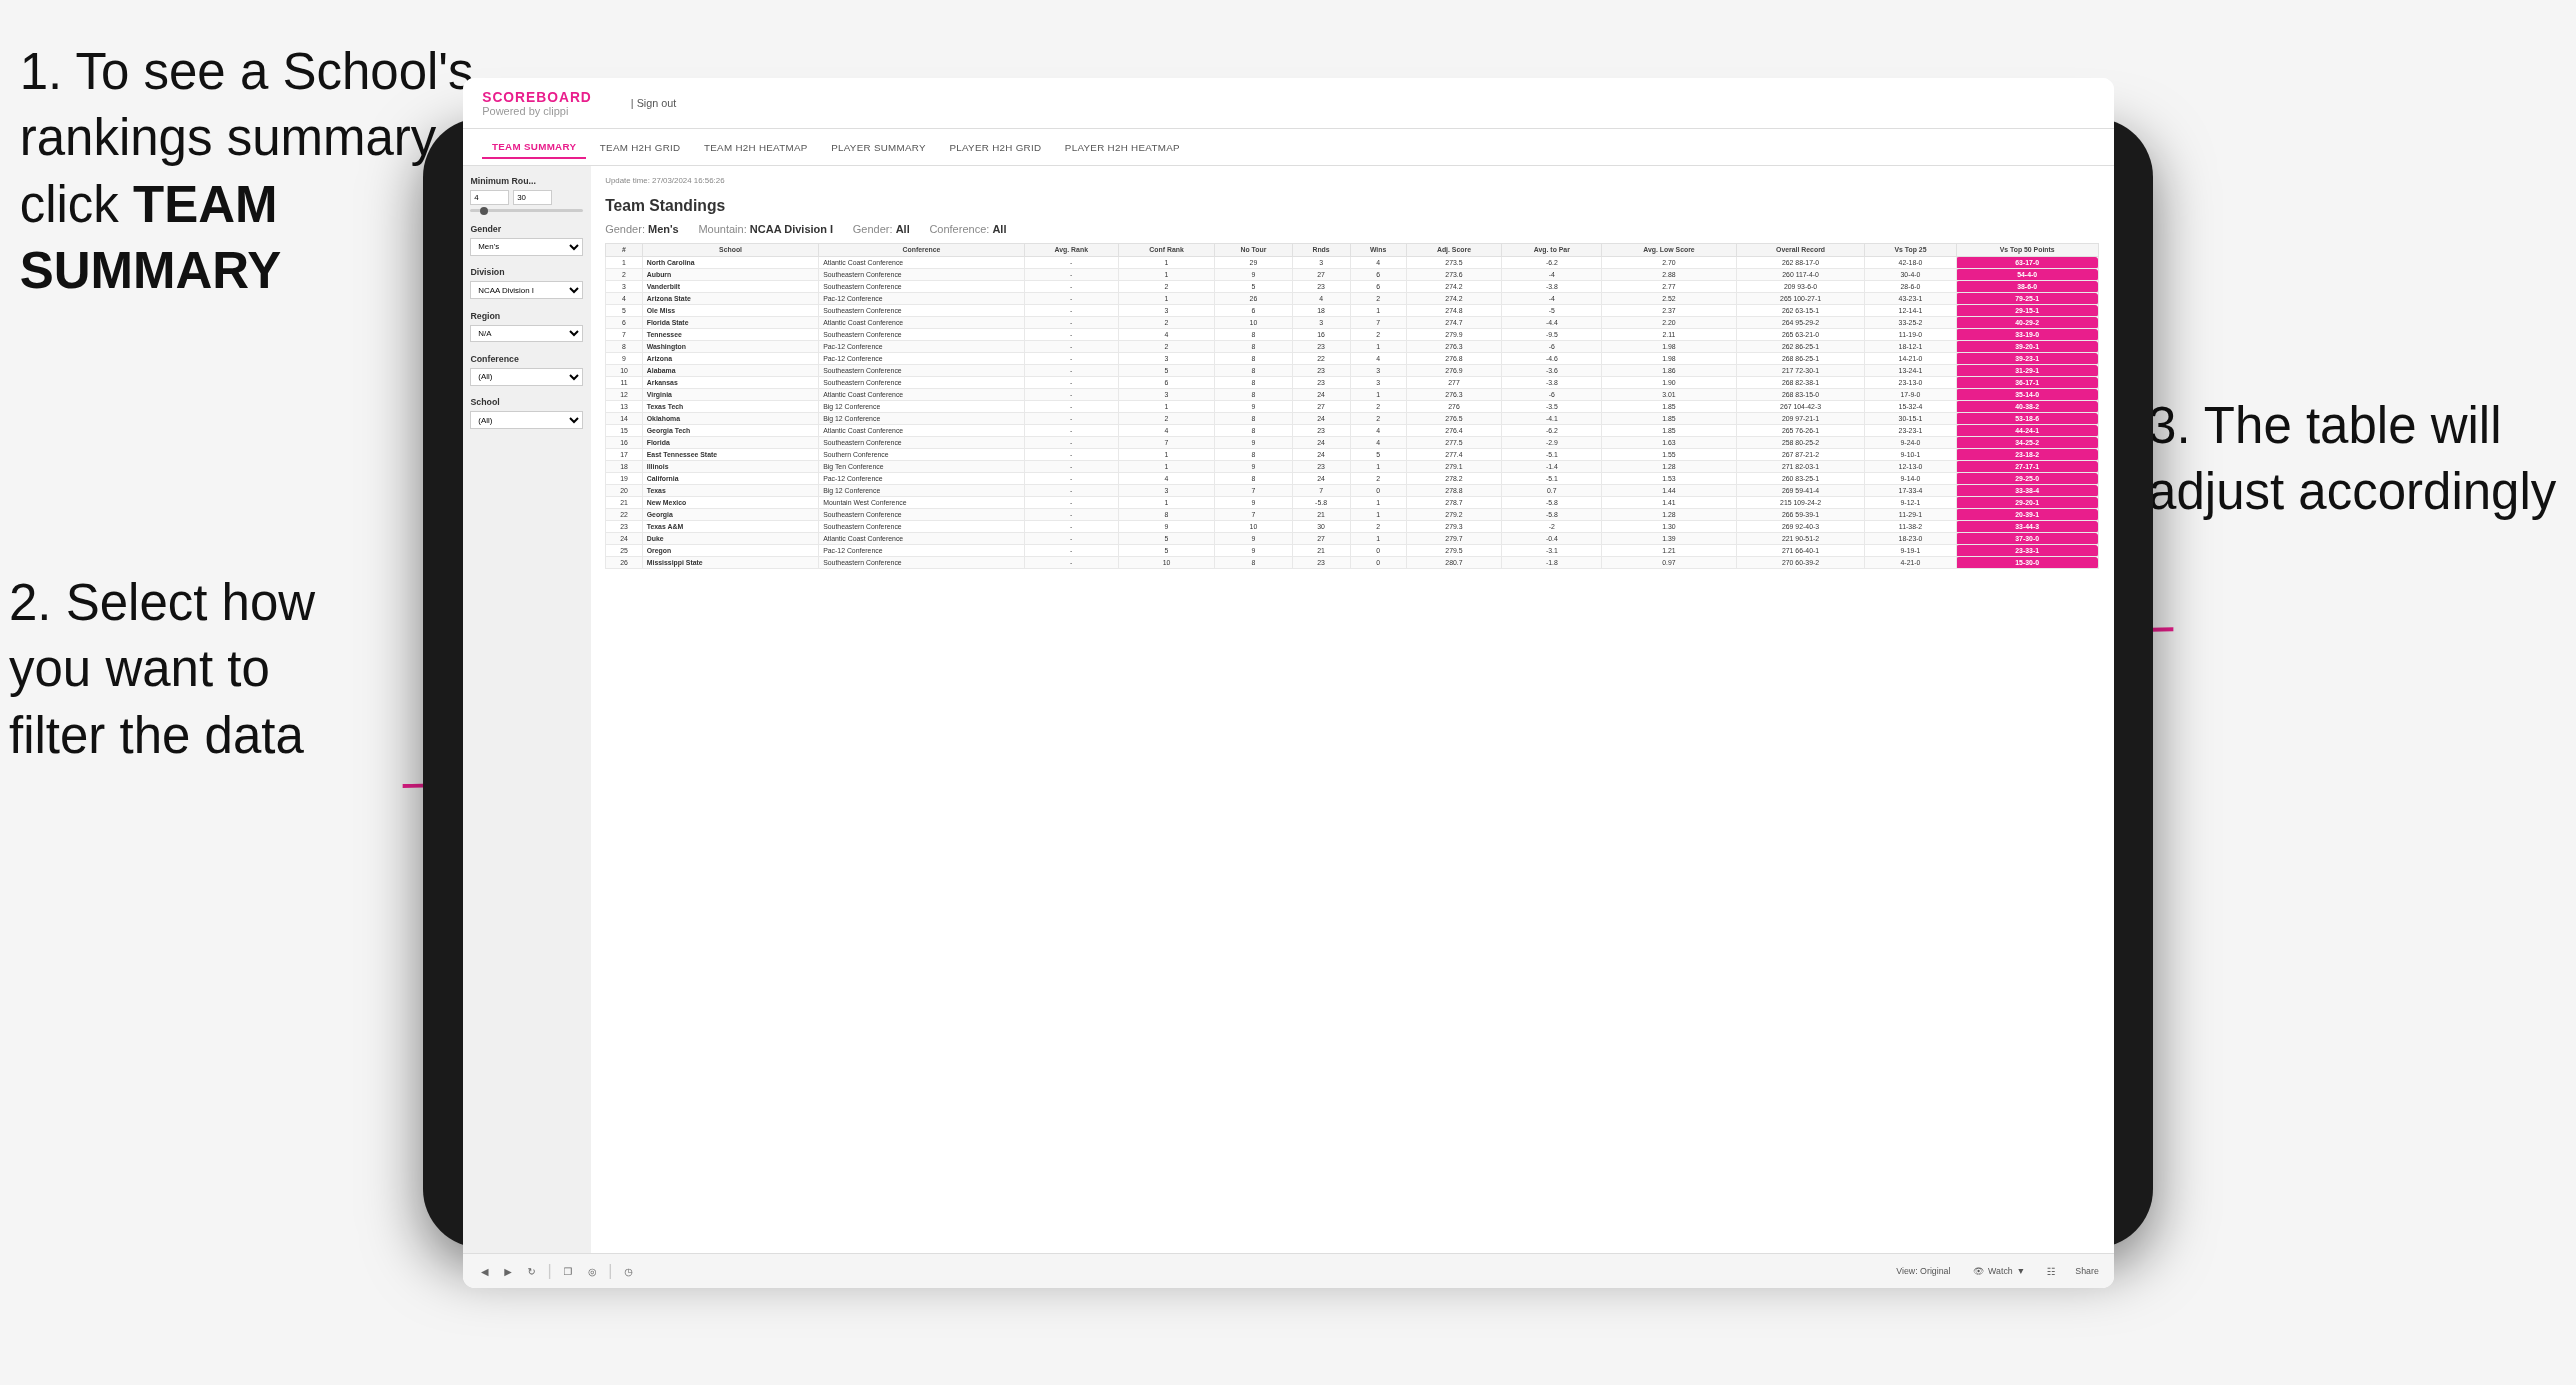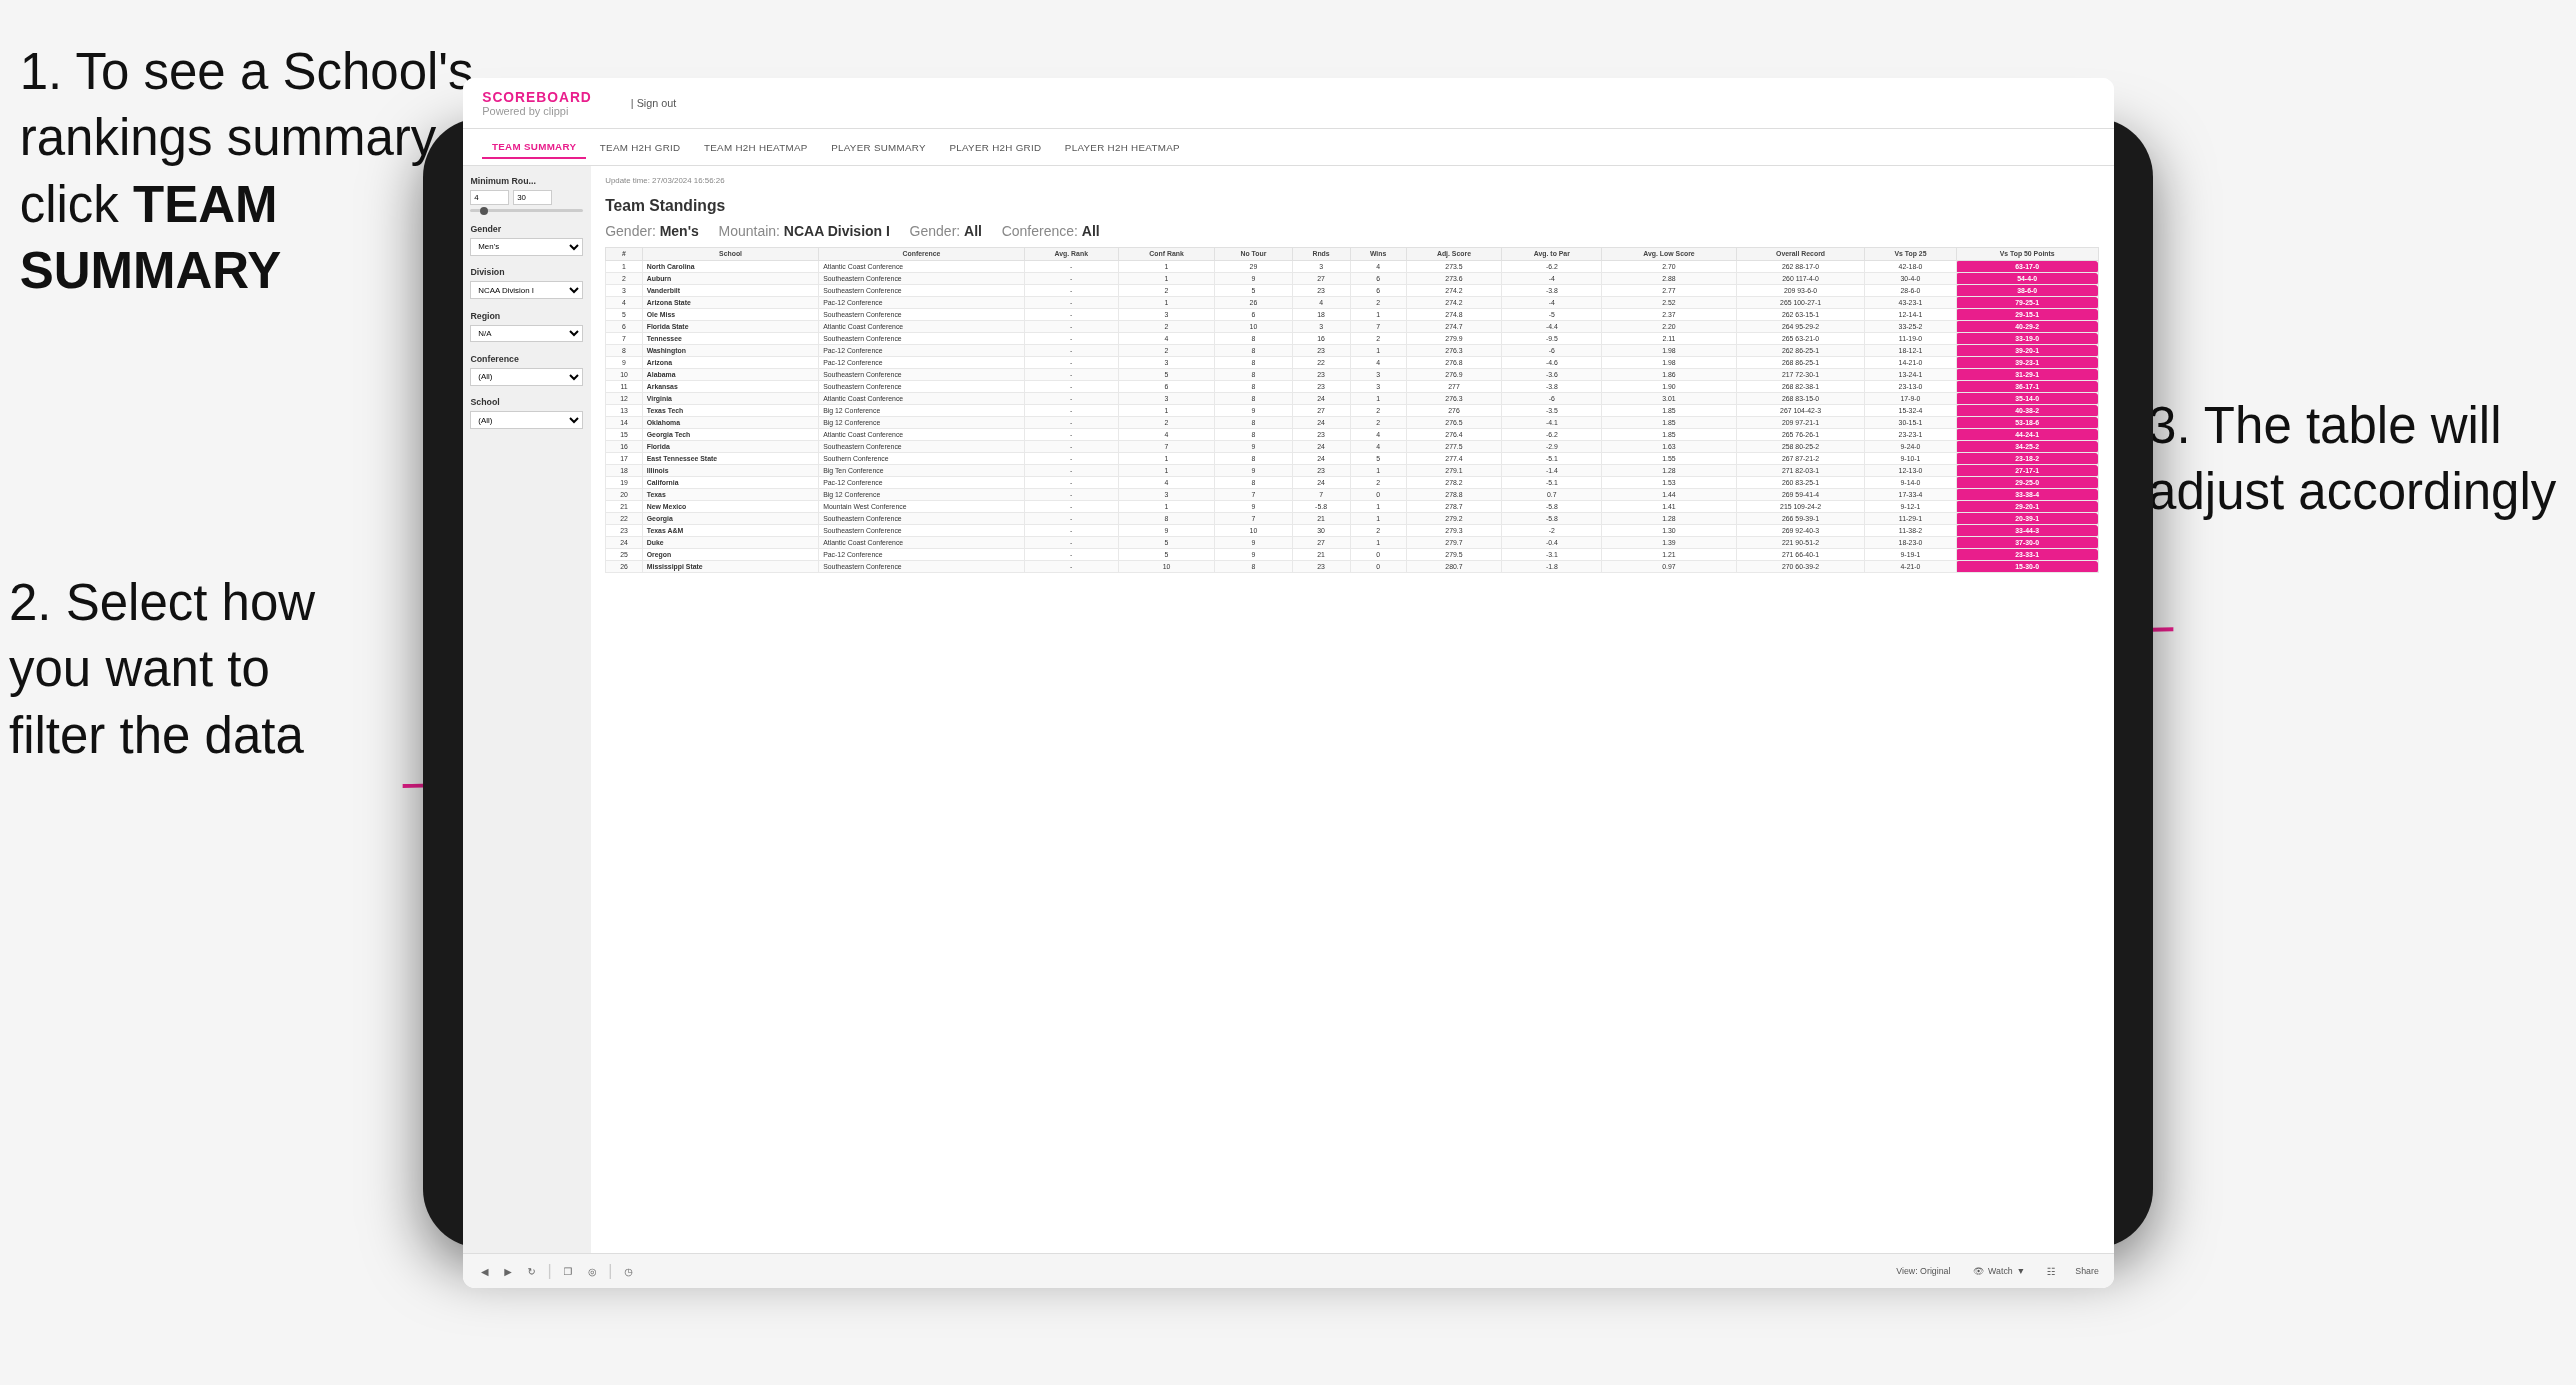--- a/index.html
+++ b/index.html
@@ -220,21 +220,21 @@
     .table-title {
       font-size: 15.7px;
       font-weight: bold;
       color: #333;
       margin-bottom: 7.9px;
     }
     .filter-row {
       display: flex;
       gap: 19.7px;
       margin-bottom: 7.9px;
-      font-size: 14px;
+      font-size: 11px;
       color: #555;
       align-items: flex-start;
     }
     .filter-item span.label { color: #888; }
     .filter-item span.value { font-weight: bold; color: #333; }
 
     
     .data-table {
       width: 100%;
       border-collapse: collapse;

